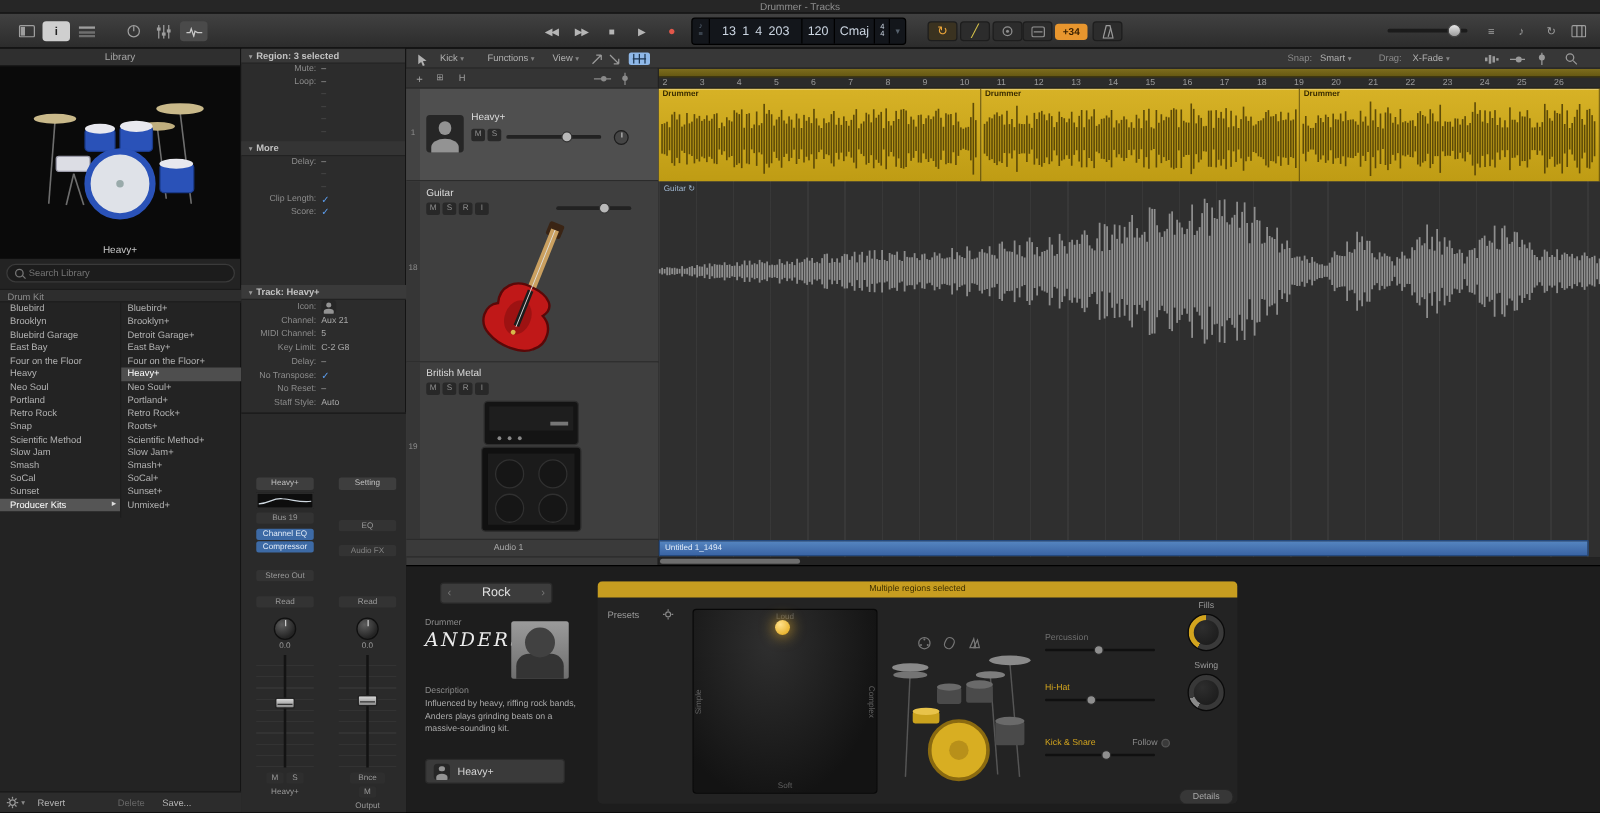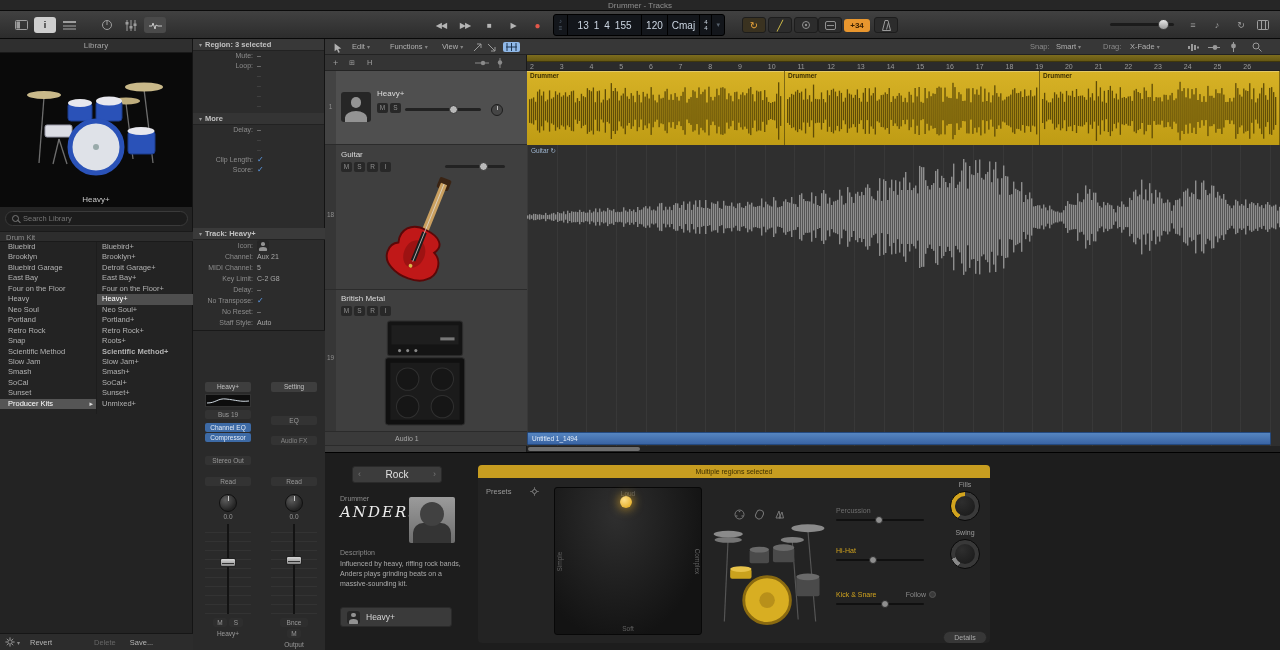--- a/index.html
+++ b/index.html
@@ -226,21 +226,21 @@
 
     <div class="lcd">
       <div class="lcdseg lcdicons">
         <span>♪</span>
         <span>≡</span>
       </div>
       <div class="lcdseg lcdpos" style="flex:1">
         <span>13</span>
         <span>1</span>
         <span>4</span>
-        <span>155</span>
+        <span>203</span>
       </div>
       <div class="lcdseg lcdval">
           <span>120</span>
         </div>
       <div class="lcdseg lcdval">
           <span>Cmaj</span>
         </div>
       <div class="lcdseg lcdsig">
         <span>4</span>
         <span>4</span>
@@ -345,21 +345,21 @@
         <div class="lib-cell c2 sel" style="top: 52.25px;">Heavy+</div>
         <div class="lib-cell c1" style="top: 62.7px;">Neo Soul</div>
         <div class="lib-cell c2" style="top: 62.7px;">Neo Soul+</div>
         <div class="lib-cell c1" style="top: 73.15px;">Portland</div>
         <div class="lib-cell c2" style="top: 73.15px;">Portland+</div>
         <div class="lib-cell c1" style="top: 83.6px;">Retro Rock</div>
         <div class="lib-cell c2" style="top: 83.6px;">Retro Rock+</div>
         <div class="lib-cell c1" style="top: 94.05px;">Snap</div>
         <div class="lib-cell c2" style="top: 94.05px;">Roots+</div>
         <div class="lib-cell c1" style="top: 104.5px;">Scientific Method</div>
-        <div class="lib-cell c2" style="top: 104.5px; font-weight: bold;">Scientific Method+</div>
+        <div class="lib-cell c2" style="top: 104.5px;">Scientific Method+</div>
         <div class="lib-cell c1" style="top: 114.95px;">Slow Jam</div>
         <div class="lib-cell c2" style="top: 114.95px;">Slow Jam+</div>
         <div class="lib-cell c1" style="top: 125.4px;">Smash</div>
         <div class="lib-cell c2" style="top: 125.4px;">Smash+</div>
         <div class="lib-cell c1" style="top: 135.85px;">SoCal</div>
         <div class="lib-cell c2" style="top: 135.85px;">SoCal+</div>
         <div class="lib-cell c1" style="top: 146.3px;">Sunset</div>
         <div class="lib-cell c2" style="top: 146.3px;">Sunset+</div>
         <div class="lib-cell c1 sel-dark" style="top: 156.75px;">Producer Kits<span class="arr">▸</span></div>
         <div class="lib-cell c2" style="top: 156.75px;">Unmixed+</div>
@@ -514,21 +514,21 @@
           </div>
         <div class="mxname">Output</div>
       </div>
     </div>
   </div>
 
   <div class="trackmenu">
     <svg class="tm-ico" style="left:7px;top:4px" width="8" height="9" viewBox="0 0 8 9">
         <path d="M0.5 0.5 L6.5 5 L3.8 5.4 L5.2 8.3 L3.8 8.8 L2.6 5.9 L0.5 7.5 Z" fill="#b0b0b0"></path>
       </svg>
-    <span class="tm" style="left:27px"><span>Edit</span> <span class="chev">▾</span></span>
+    <span class="tm" style="left:27px"><span>Kick</span> <span class="chev">▾</span></span>
     <span class="tm" style="left:65px"><span>Functions</span> <span class="chev">▾</span></span>
     <span class="tm" style="left:117px"><span>View</span> <span class="chev">▾</span></span>
     <div class="tm-ico" style="left:146px">
       <svg width="9" height="9" viewBox="0 0 9 9">
           <path d="M1 8 L8 1 M8 1 L4 1 M8 1 L8 5" fill="none" stroke="#9a9a9a"></path>
         </svg>
     </div>
     <div class="tm-ico" style="left:160px">
       <svg width="9" height="9" viewBox="0 0 9 9">
           <path d="M1 1 L8 8 M8 8 L4 8 M8 8 L8 4" fill="none" stroke="#9a9a9a"></path>

